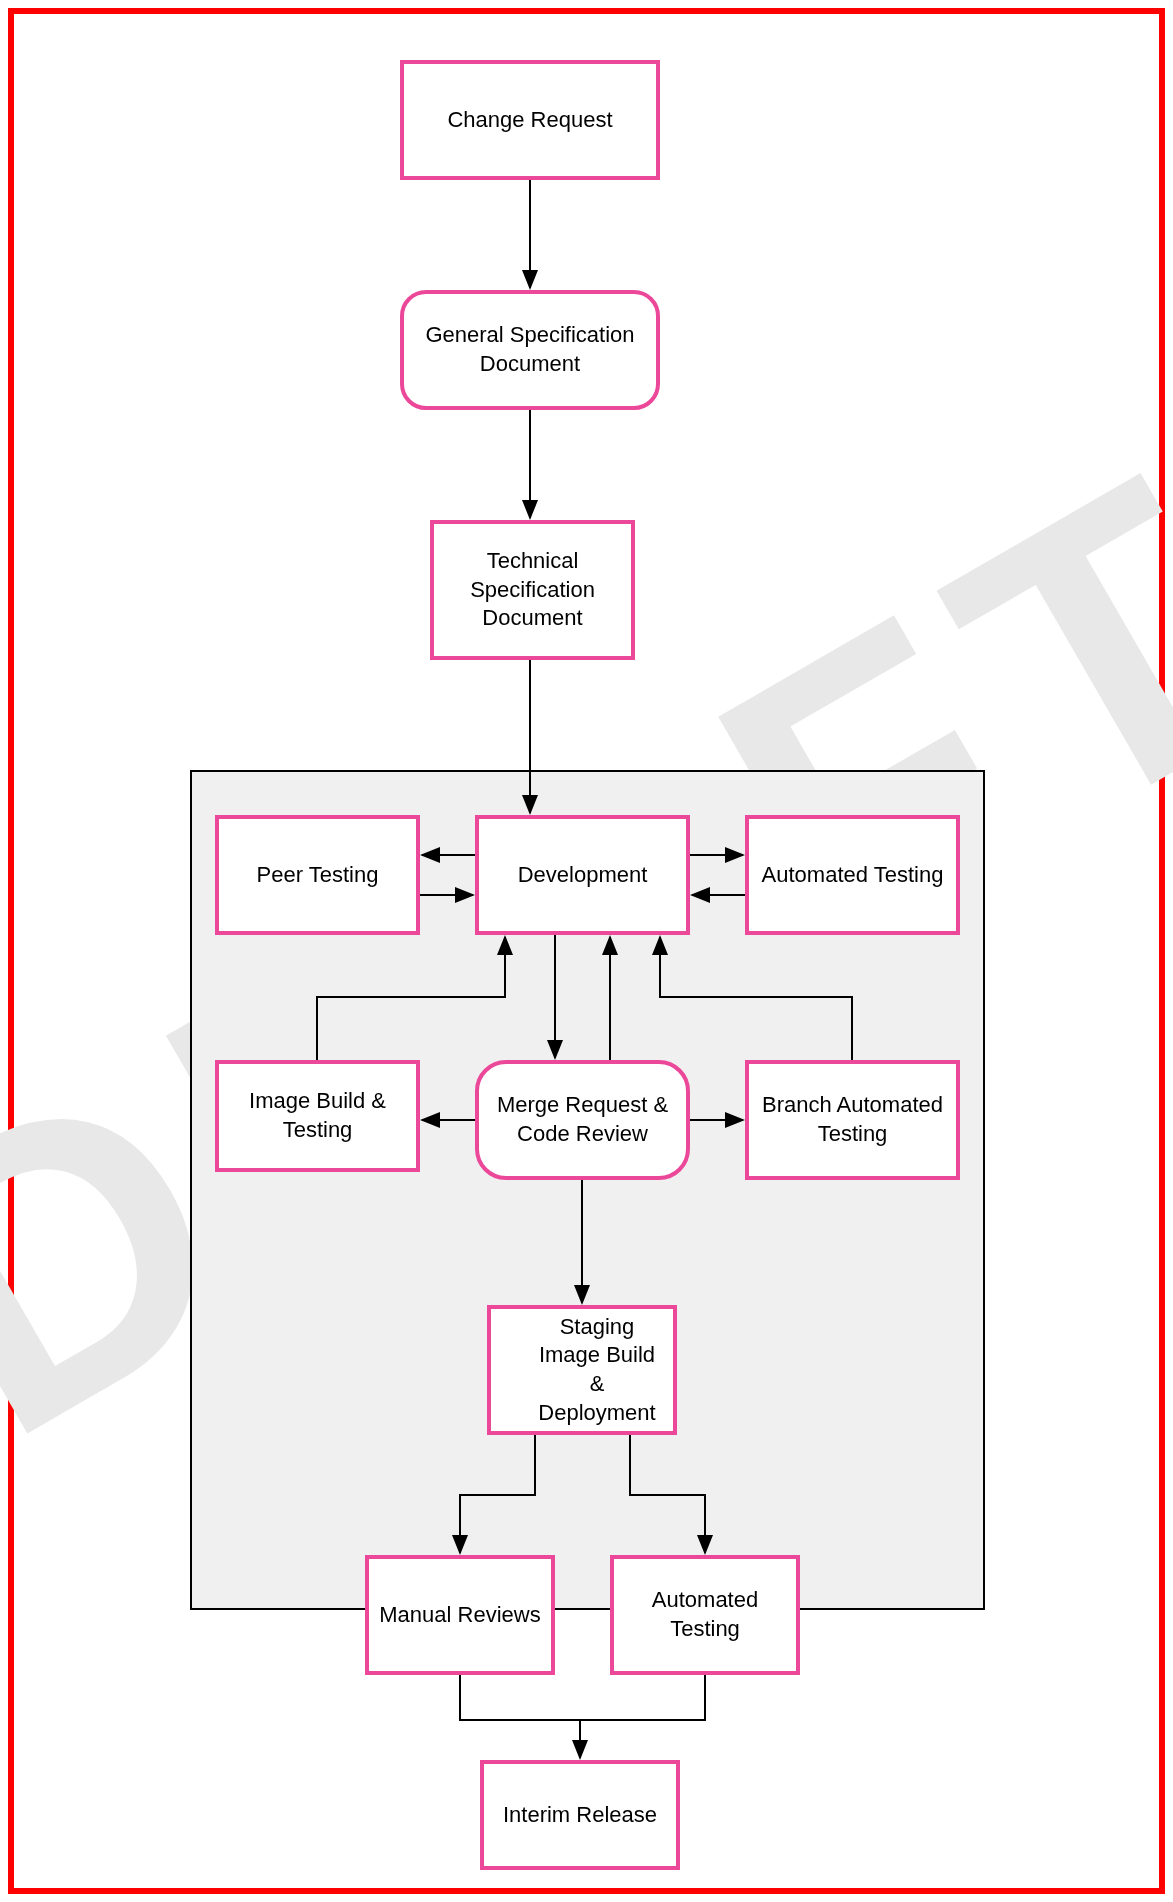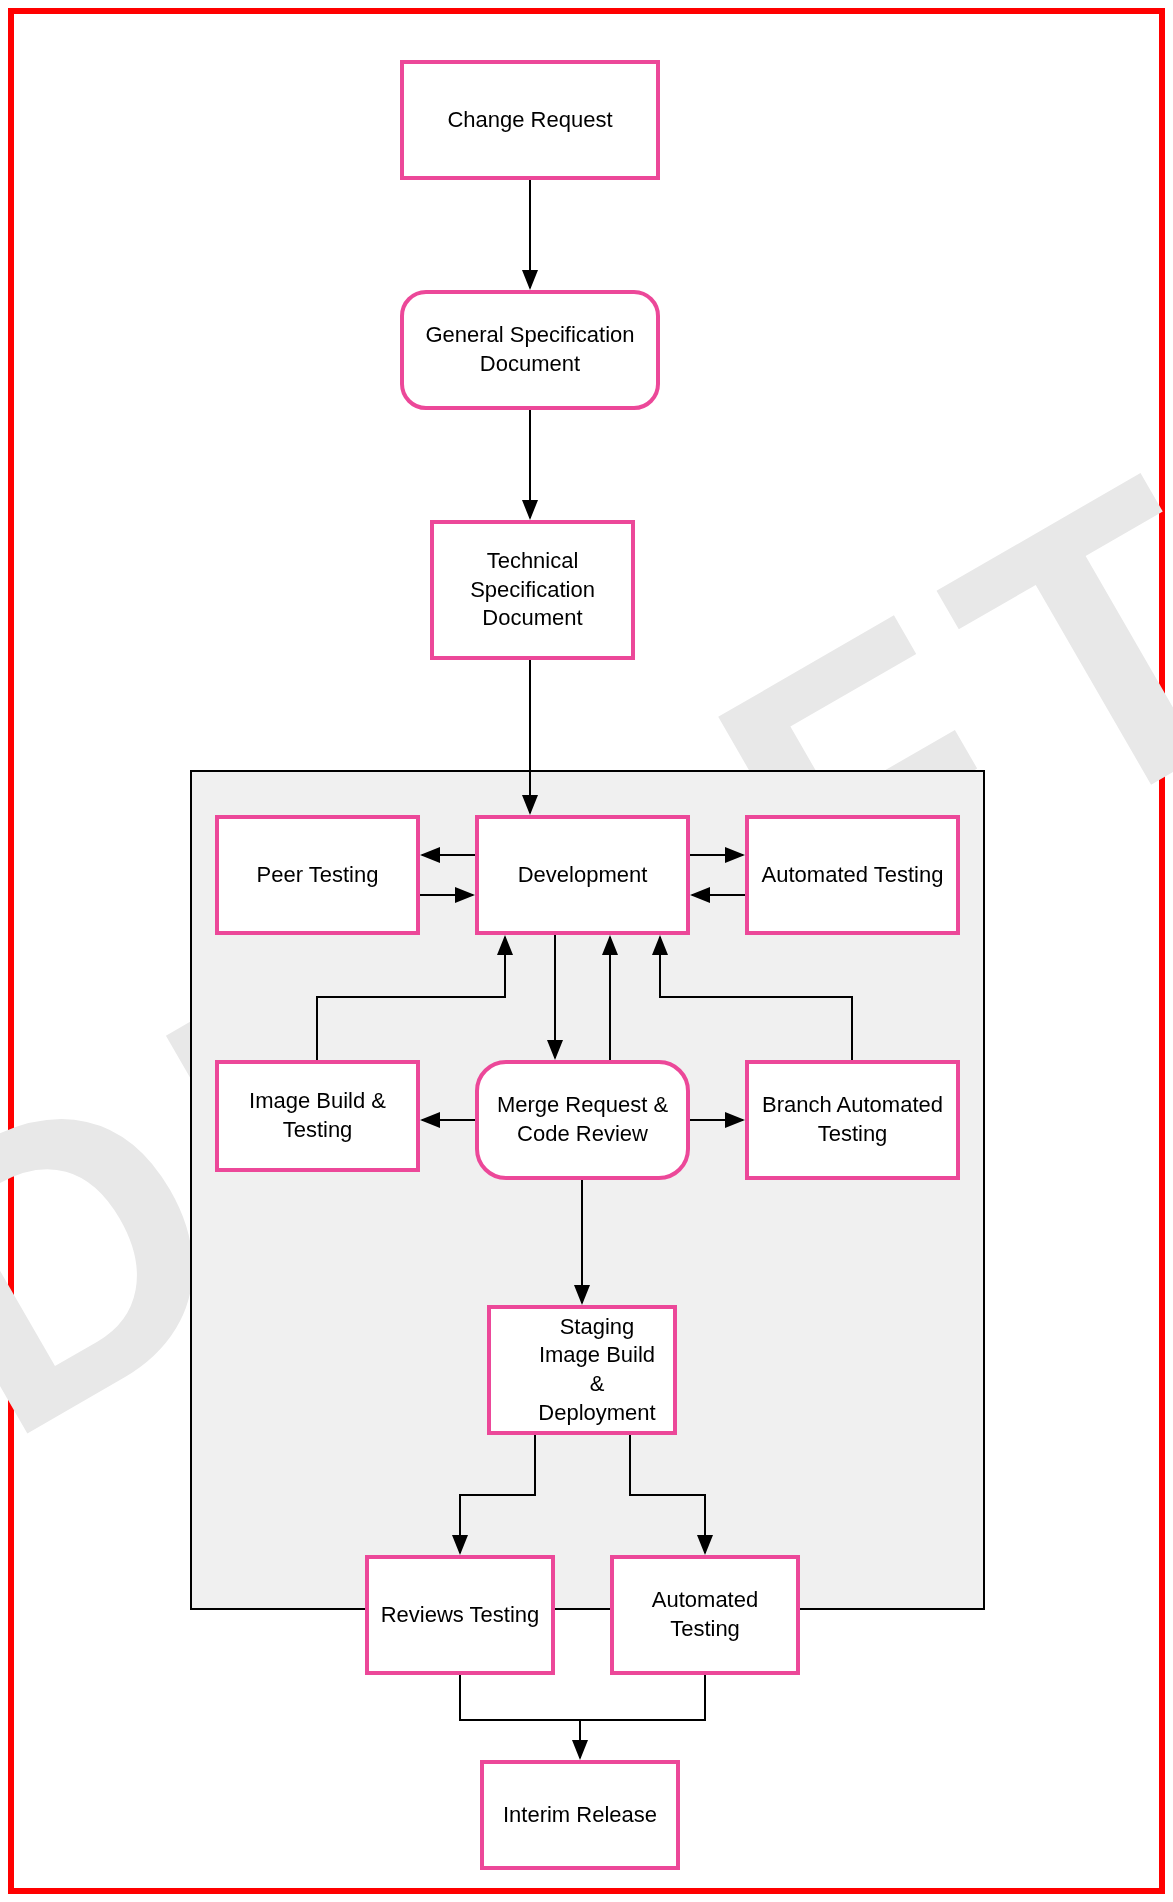--- a/index.html
+++ b/index.html
@@ -114,21 +114,21 @@
 
   <div class="box" style="left:745px; top:1060px; width:215px; height:120px;">
     <span>Branch Automated Testing</span>
   </div>
 
   <div class="box" style="left:487px; top:1305px; width:190px; height:130px;padding-left:38px;">
     <span>Staging Image Build &amp; Deployment</span>
   </div>
 
   <div class="box" style="left:365px; top:1555px; width:190px; height:120px;">
-    <span>Reviews Testing</span>
+    <span>Manual Reviews</span>
   </div>
 
   <div class="box" style="left:610px; top:1555px; width:190px; height:120px;">
     <span>Automated Testing</span>
   </div>
 
   <div class="box" style="left:480px; top:1760px; width:200px; height:110px;">
     <span>Interim Release</span>
   </div>
 

